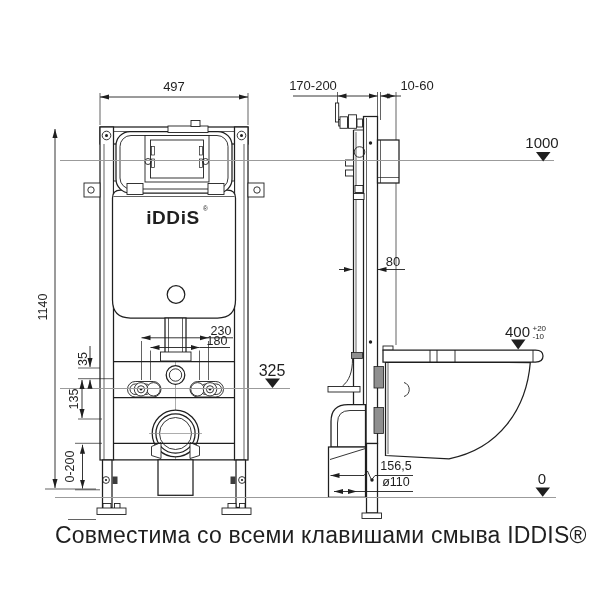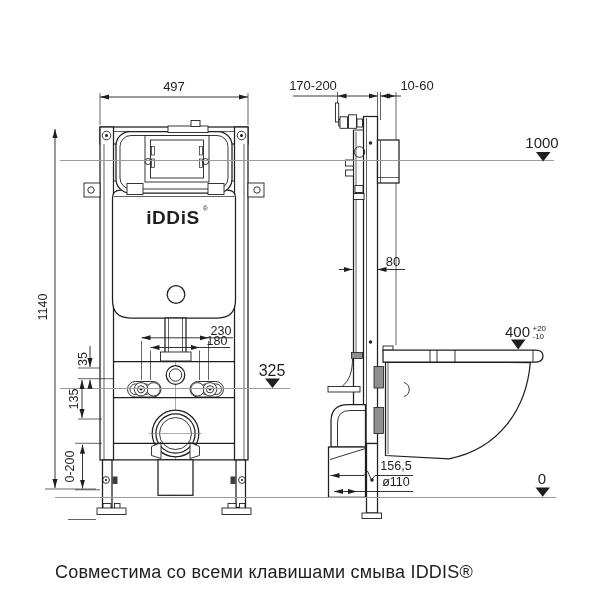--- a/index.html
+++ b/index.html
@@ -23,21 +23,21 @@
   .cl{stroke:#8a8a8a;stroke-width:.7;fill:none}
   .gry{fill:var(--fill-gray);stroke:var(--line);stroke-width:.8}
   .blk{fill:#3d3d3d;stroke:none}
   .arr{fill:var(--line);stroke:none}
   .t13{font-size:13px}
   .t15{font-size:15px}
   .t16{font-size:16px}
   .t8{font-size:8px}
   .logo{font-weight:bold;font-size:19px;letter-spacing:.6px}
   .mark{font-size:6.5px}
-  .caption{position:absolute;left:55px;top:562px;font-size:18px;color:var(--line);
+  .caption{position:absolute;left:55px;top:522px;font-size:23px;color:var(--line);
            letter-spacing:.2px;white-space:nowrap;}
 </style>
 </head>
 <body>
 
 <div class="stage">
 <svg width="600" height="600" viewBox="0 0 600 600">
   <defs>
     <marker id="arw" markerUnits="userSpaceOnUse" markerWidth="10" markerHeight="8" refX="9" refY="3" orient="auto">
       <path d="M9,3 L0,.45 L0,5.55 Z" fill="#1f1f1f"></path>

